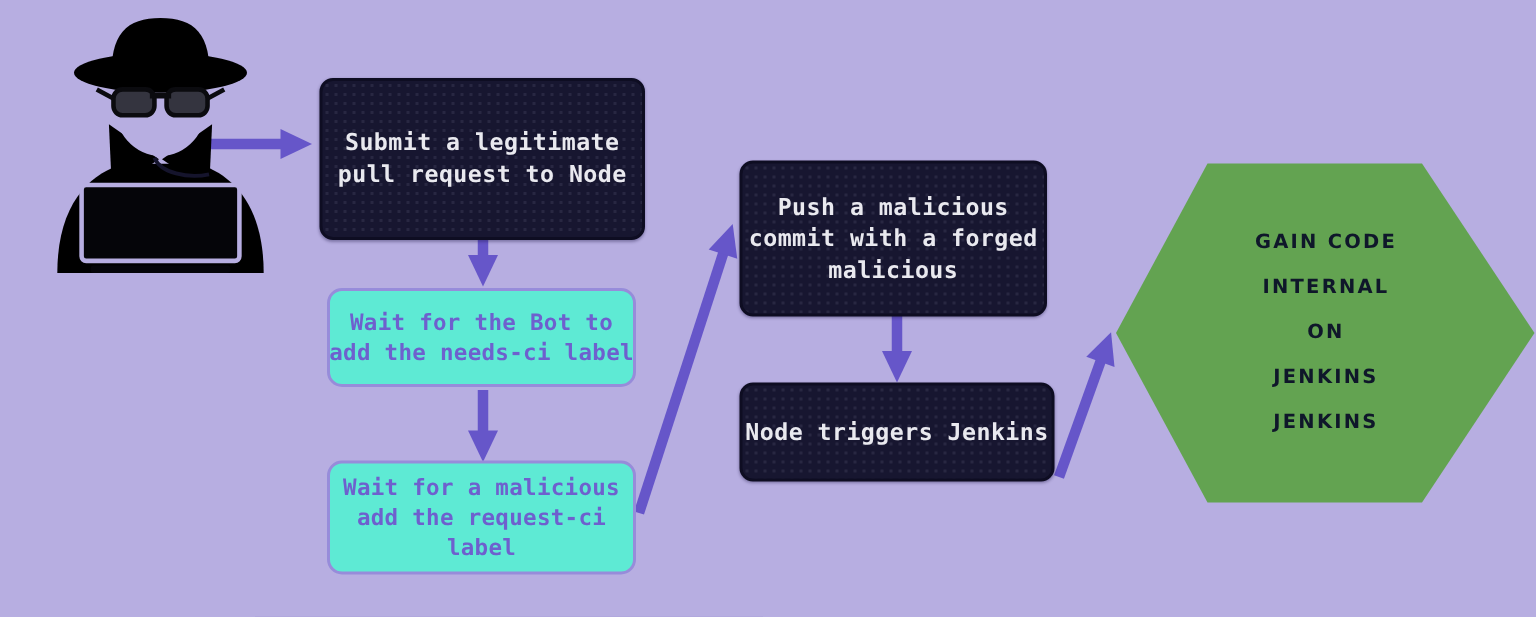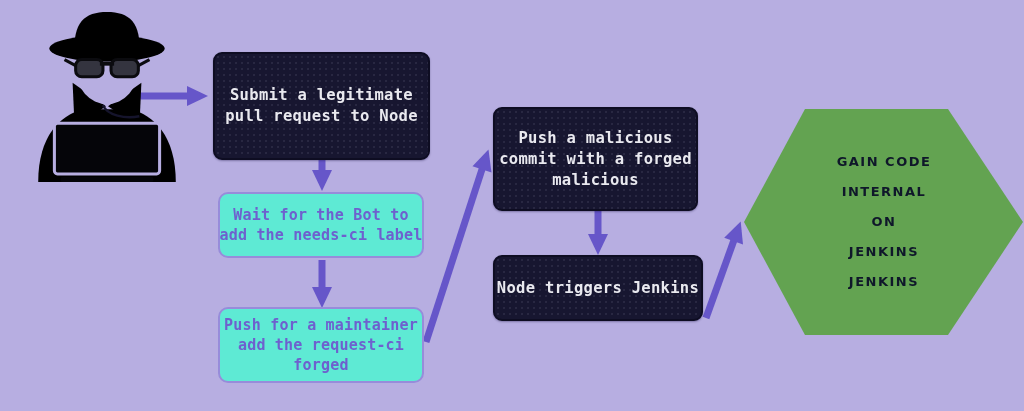--- a/index.html
+++ b/index.html
@@ -121,23 +121,23 @@
     <span class="line">Submit a legitimate</span>
     <span class="line">pull request to Node</span>
   </div>
 
   <div class="node light" id="node-bot">
     <span class="line">Wait for the Bot to</span>
     <span class="line">add the needs-ci label</span>
   </div>
 
   <div class="node light" id="node-maintainer">
-    <span class="line">Push for a maintainer</span>
+    <span class="line">Wait for a malicious</span>
     <span class="line">add the request-ci</span>
-    <span class="line">forged</span>
+    <span class="line">label</span>
   </div>
 
   <div class="node dark" id="node-push">
     <span class="line">Push a malicious</span>
     <span class="line">commit with a forged</span>
     <span class="line">malicious</span>
   </div>
 
   <div class="node dark" id="node-triggers">
     <span class="line">Node triggers Jenkins</span>

